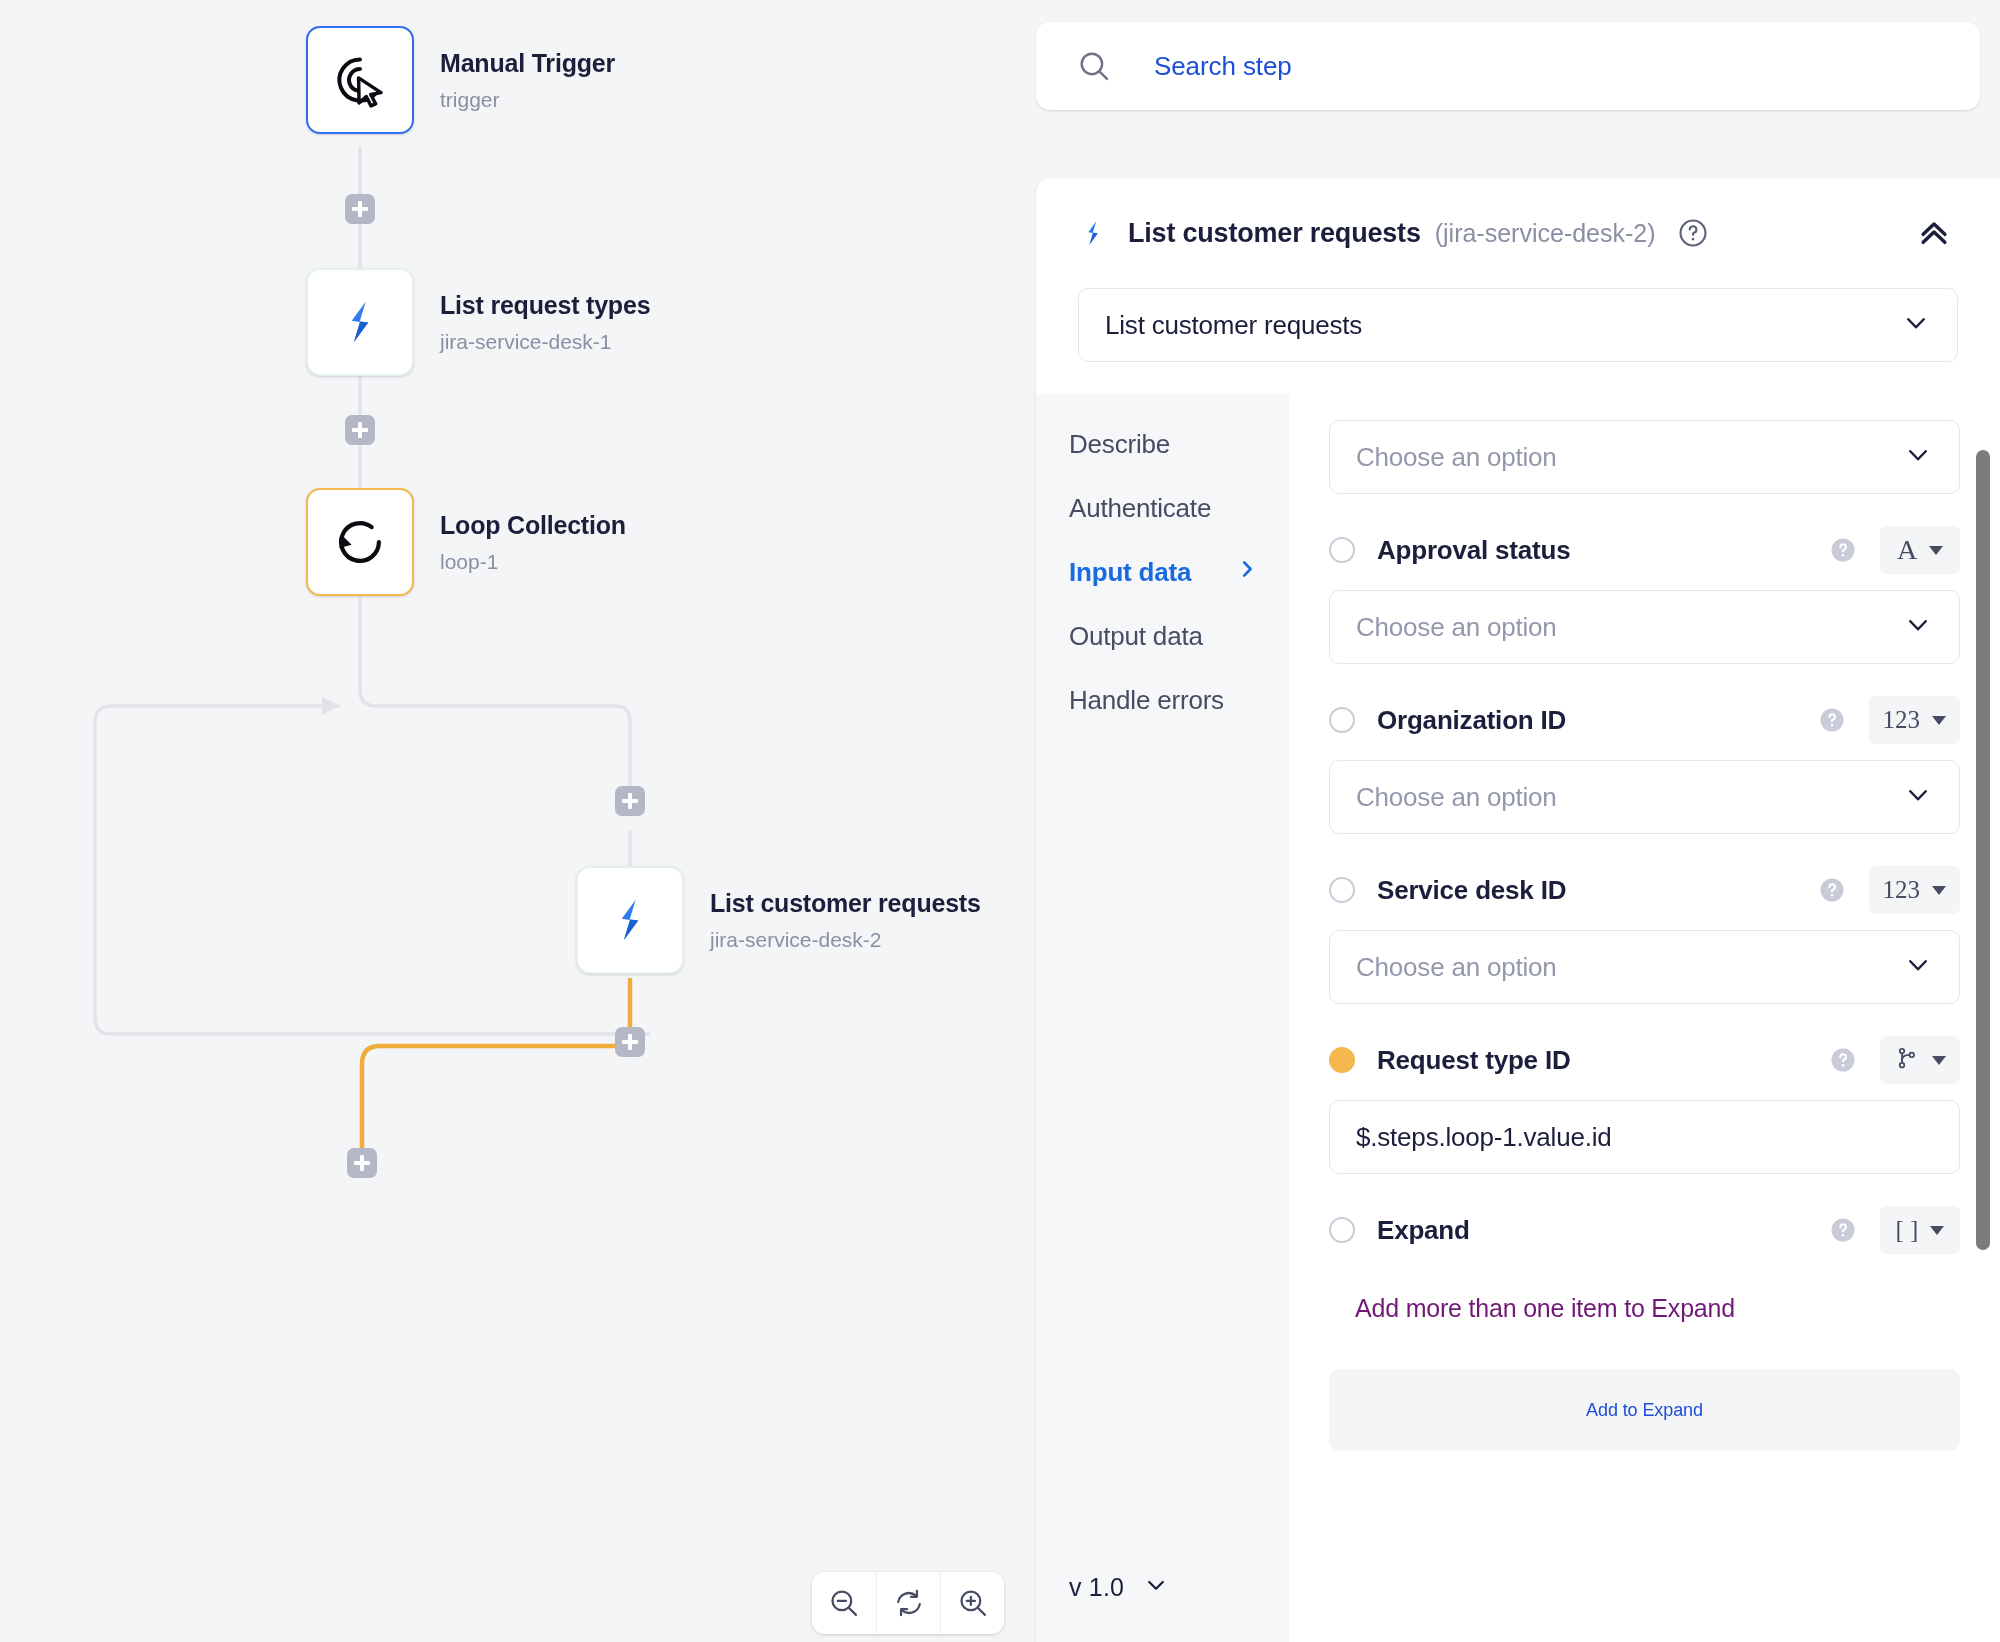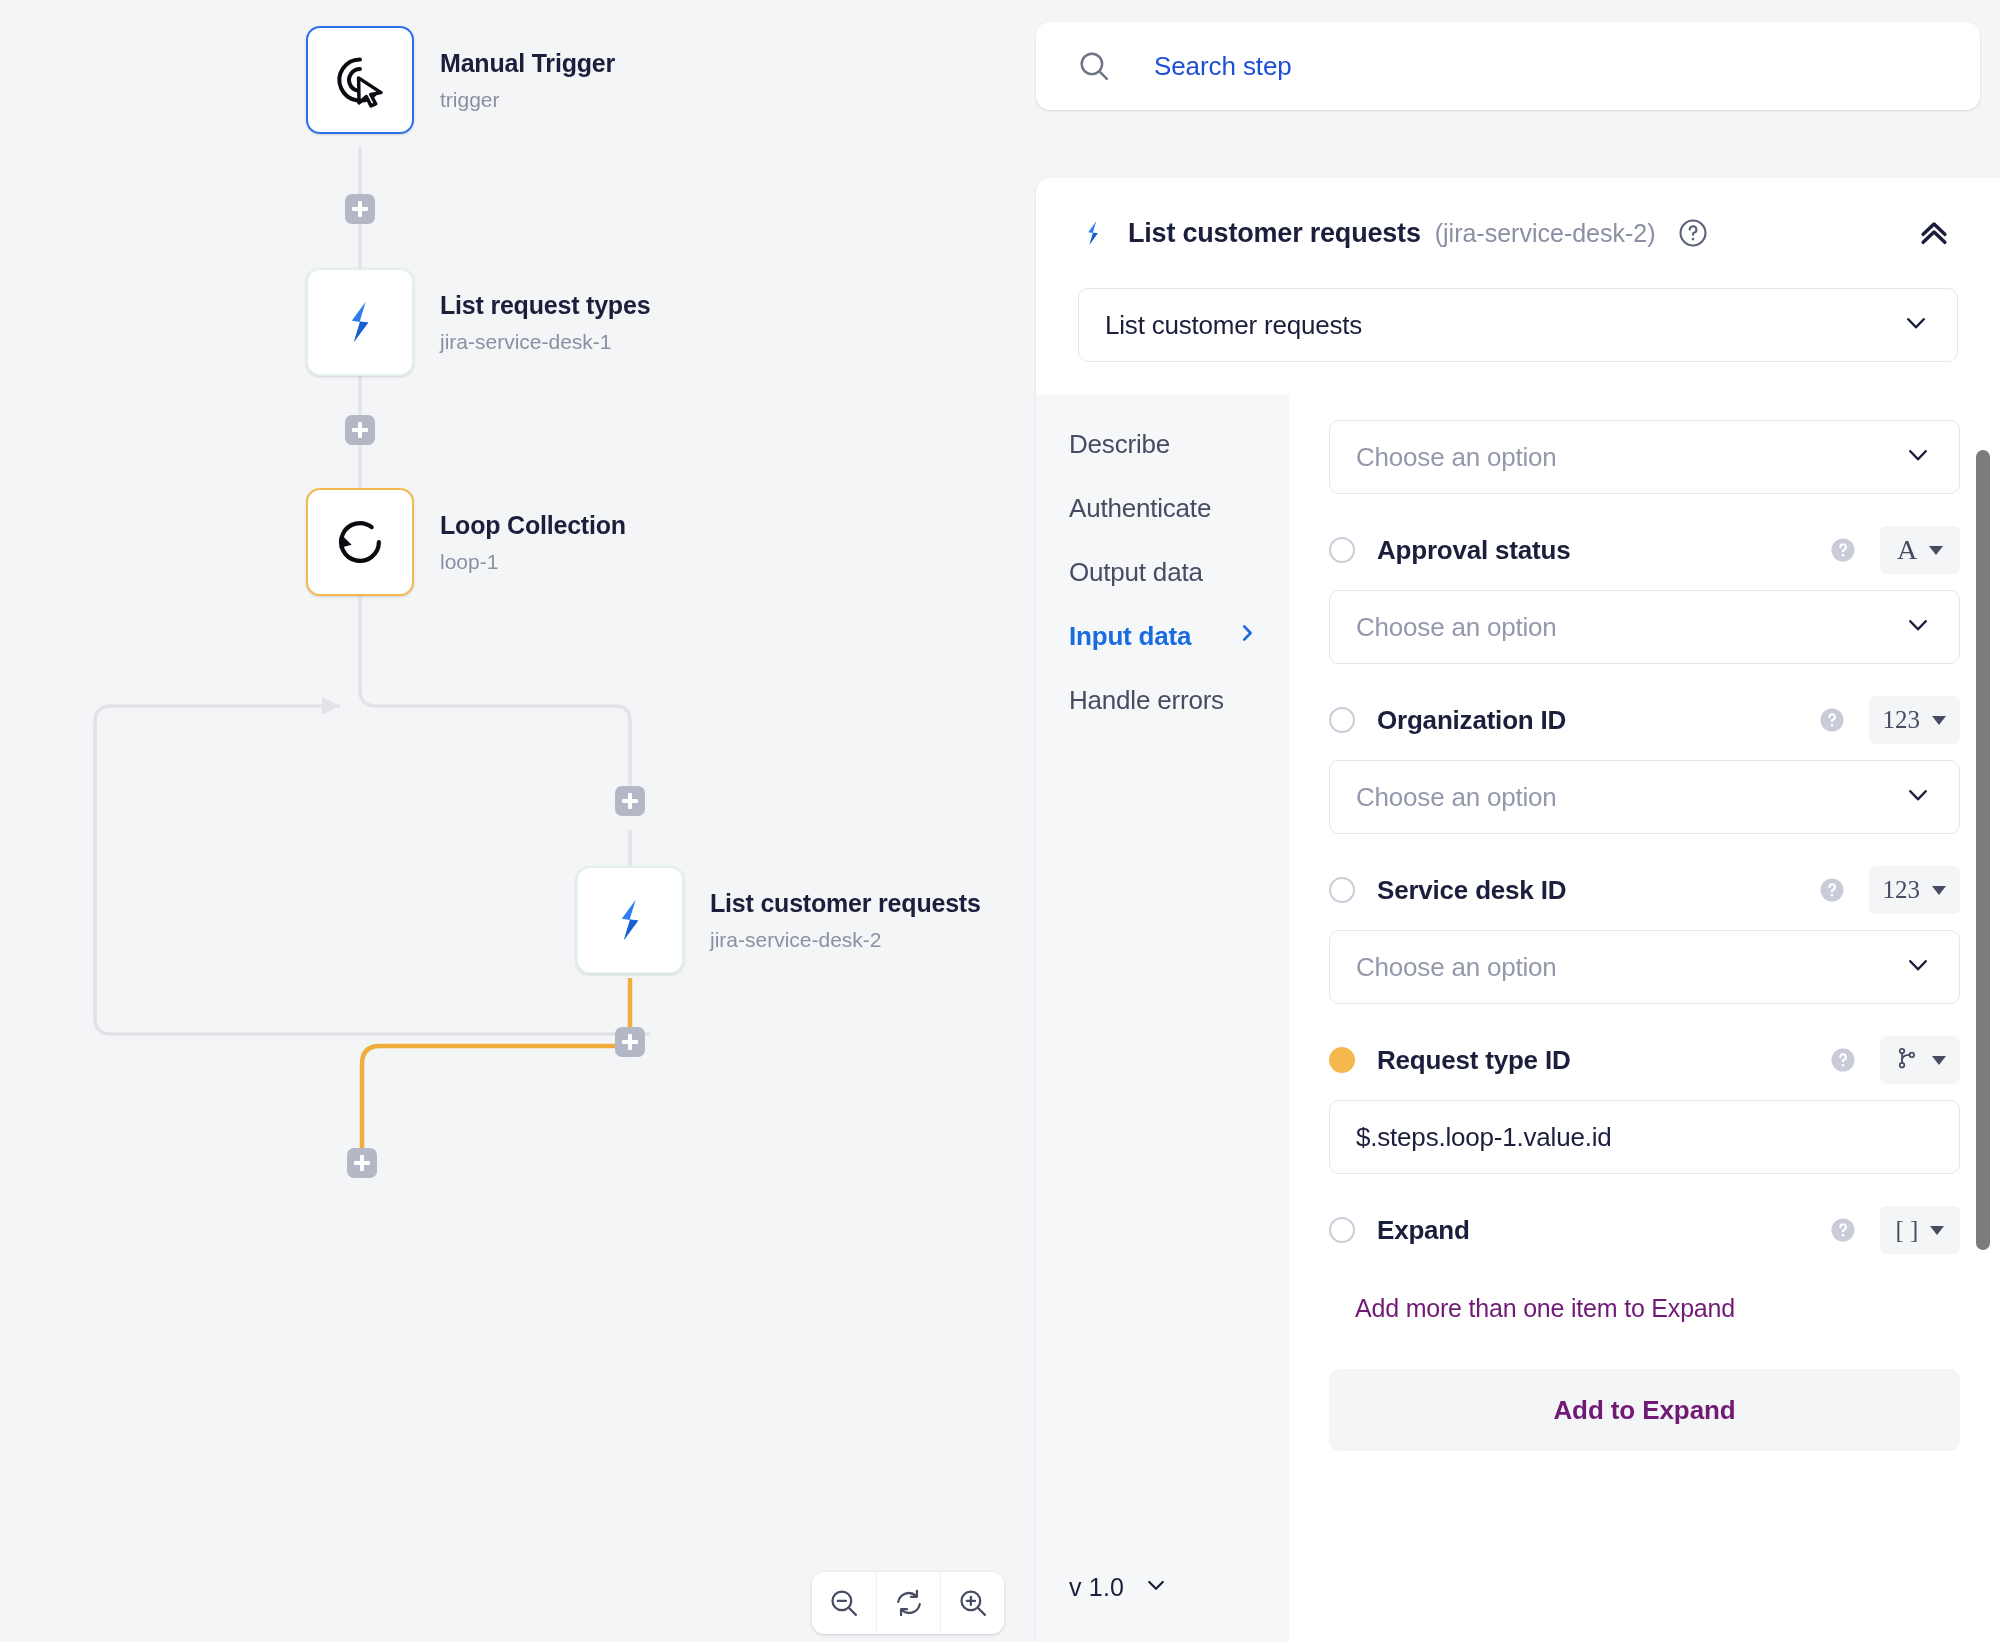--- a/index.html
+++ b/index.html
@@ -166,21 +166,21 @@
   .text-input .inp-text { font-size: 26px; color: #1b1f3b; letter-spacing: -0.2px; }
 
   .hint-text {
     font-size: 25px; color: #701a75; padding: 34px 0 0 26px; letter-spacing: -0.2px;
   }
 
   .wide-button {
     height: 82px; background: #f4f5f7; border-radius: 10px; margin-top: 46px;
     display: flex; align-items: center; justify-content: center; cursor: pointer;
   }
-  .wide-button-label { font-size: 26px; color: #701a75; font-weight: 700; letter-spacing: -0.1px; }
+  .wide-button-label { font-size: 18px; color: #1d4ed8; font-weight: 400; letter-spacing: -0.1px; }
 
   #form-scrollbar {
     position: absolute; right: 10px; top: 56px; width: 14px; height: 1330px;
     z-index: 5;
   }
   #form-scroll-thumb {
     position: absolute; top: 0px; left: 0; width: 14px; height: 800px;
     background: #7b7b80; border-radius: 7px; cursor: pointer;
   }
 </style>
@@ -345,30 +345,30 @@
 
     <div id="panel-body">
 
       <div id="side-nav">
         <div class="nav-item">
           <span>Describe</span>
         </div>
         <div class="nav-item">
           <span>Authenticate</span>
         </div>
-        <div class="nav-item">
-          <span>Output data</span>
-        </div>
         <div class="nav-item active">
           <span>Input data</span>
           <span class="nav-chev">
             <svg width="24" height="24" viewBox="0 0 24 24" fill="none">
               <path d="M9.2 5.4 L15.6 12 L9.2 18.6" stroke="#1a6ae0" stroke-width="2.6" stroke-linecap="round" stroke-linejoin="round"></path>
             </svg>
           </span>
+        </div>
+        <div class="nav-item">
+          <span>Output data</span>
         </div>
         <div class="nav-item">
           <span>Handle errors</span>
         </div>
 
         <div id="version-row">
           <span id="version-label">v 1.0</span>
           <span class="chev">
             <svg width="28" height="28" viewBox="0 0 24 24" fill="none">
               <path d="M6.2 9.4 L12 15.2 L17.8 9.4" stroke="#1b1f3b" stroke-width="1.9" stroke-linecap="round" stroke-linejoin="round"></path>

